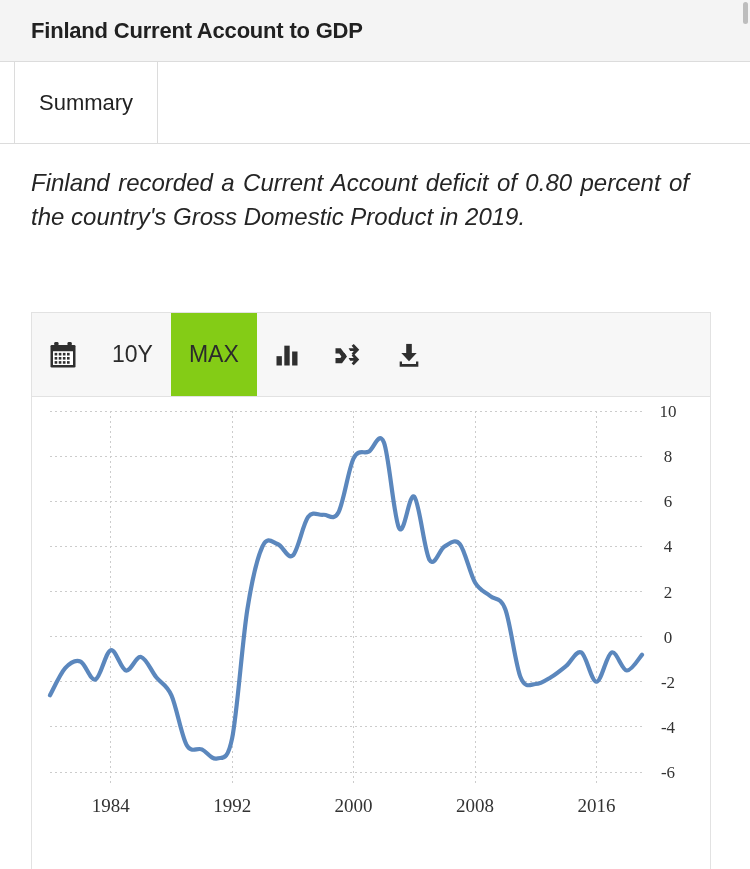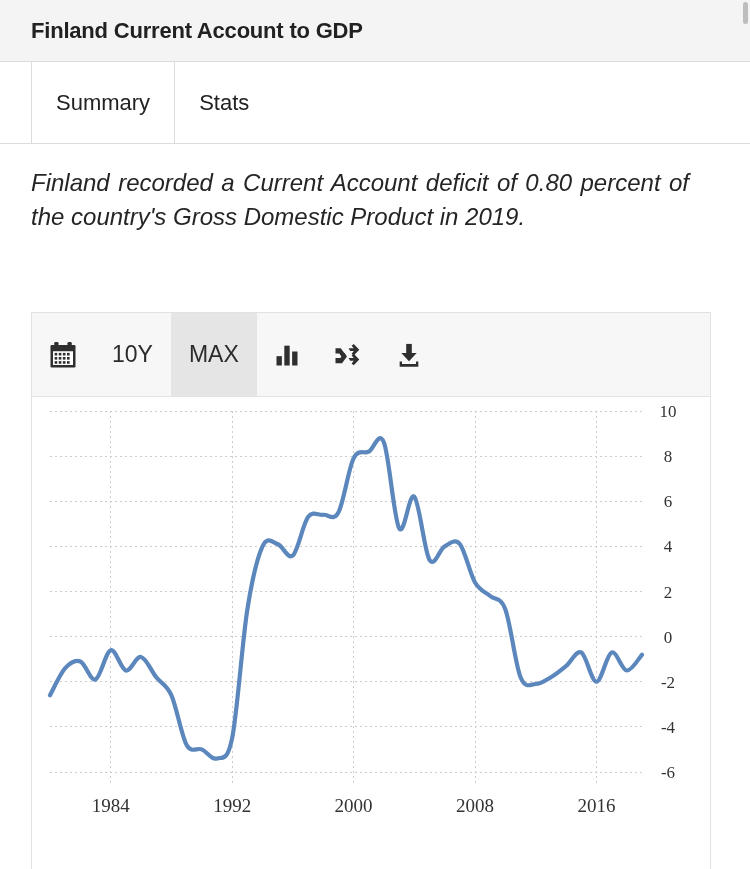--- a/index.html
+++ b/index.html
@@ -41,21 +41,21 @@
     border-radius: 3px;
   }
 
   
   .tabbar {
     height: 82px;
     display: flex;
     align-items: stretch;
     border-bottom: 1px solid #dcdcdc;
     background: #fff;
-    padding-left: 31px;
+    padding-left: 14px;
     text-align: right;
   }
   .tab {
     display: flex;
     align-items: center;
     justify-content: center;
     padding: 0 24px;
     font-size: 22px;
     color: #222;
     background: #fff;
@@ -99,21 +99,21 @@
     align-items: center;
     justify-content: center;
     min-width: 58px;
     padding: 0 18px;
     font-size: 23px;
     color: #2b2b2b;
     cursor: pointer;
     background: transparent;
     user-select: none;
   }
-  .tb-item.selected { background: #e5e5e5; }
+  .tb-item.selected { background: #84cc16; }
   .tb-icon { padding: 0 16px; }
   .tb-icon svg { display: block; }
 
   
   .plot-wrap {
     position: relative;
     height: 480px;
     background: #fff;
     overflow: hidden;
   }
@@ -133,23 +133,20 @@
   <div class="header">
     <div class="header-title">Finland Current Account to GDP</div>
   </div>
   <div class="scrollbar-track">
     <div class="scrollbar-thumb"></div>
   </div>
 
   <div class="tabbar">
     <div class="tab active">
       <span>Summary</span>
-    </div>
-    <div class="tab">
-      <span>Stats</span>
     </div>
   </div>
 
   <div class="description">Finland recorded a Current Account deficit of 0.80 percent of the country's Gross Domestic Product in 2019.</div>
 
   <div class="chart-card">
 
     <div class="chart-toolbar">
 
       <div class="tb-item tb-icon">

